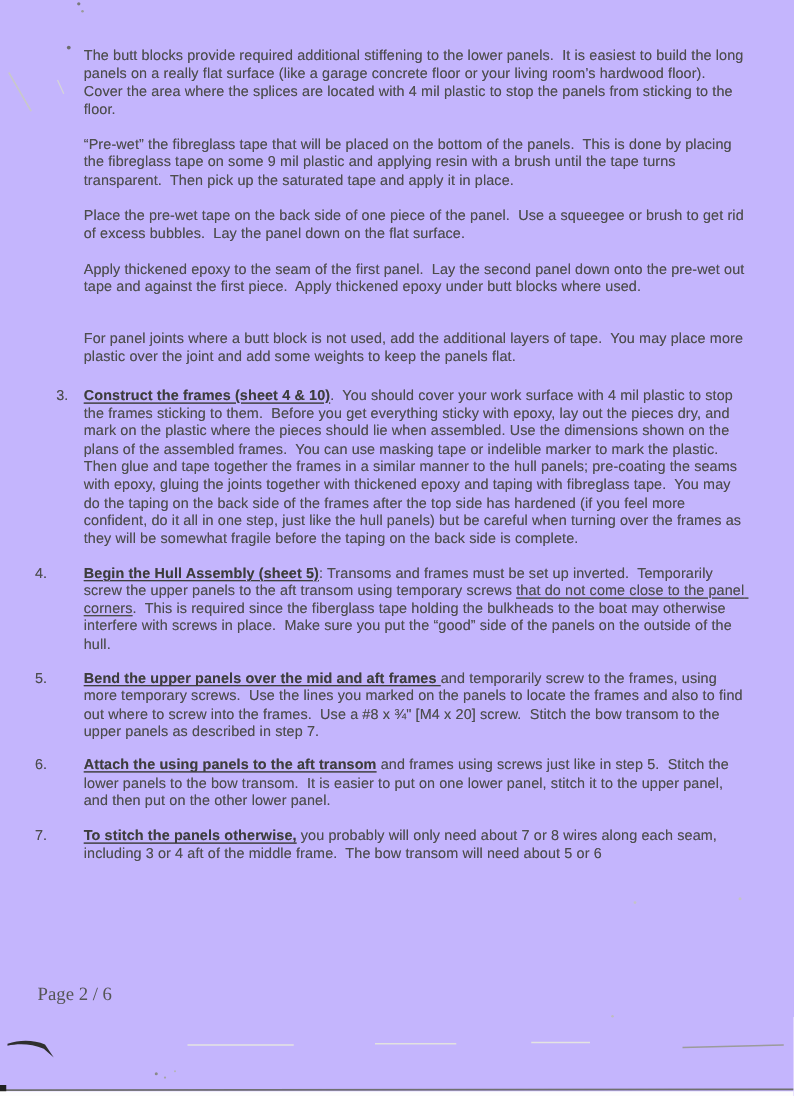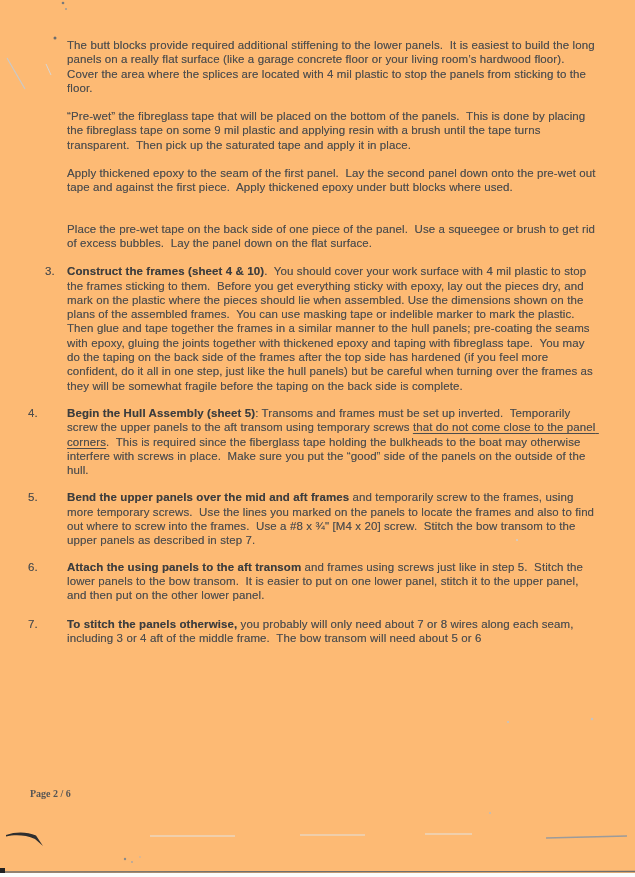--- a/index.html
+++ b/index.html
@@ -1,19 +1,19 @@
 <!DOCTYPE html>
 <html><head>
 <meta charset="utf-8">
 <style>
   html,body{margin:0;padding:0;background:#ffffff;}
   .page{
     position:relative;
     width:635px;height:877px;
-    background:#fdba74;
+    background:#c4b5fd;
     overflow:hidden;
     font-family:"Liberation Sans","DejaVu Sans",sans-serif;
     color:#4d4d4d;
   }
   .content{
     position:absolute;
     left:67px;top:38px;width:533px;
     font-size:11.5px;
     line-height:14.3px;
     letter-spacing:0.1px;
@@ -25,56 +25,57 @@
   .item .body, .item .heading, .item .seg{white-space:pre-wrap;}
   .item .num{
     position:absolute;top:0;
     white-space:nowrap;
   }
   .item.near .num{left:-22px;}
   .item.far .num{left:-39px;}
   .heading{
     font-weight:bold;
     color:#3d3d3d;
+    text-decoration:underline;
     text-decoration-thickness:1px;
     text-underline-offset:2px;
   }
   .u{
     text-decoration:underline;
     text-decoration-thickness:1px;
     text-underline-offset:2px;
   }
   .footer{
     position:absolute;
     left:30px;top:788px;
     font-family:"Liberation Serif","DejaVu Serif",serif;
-    font-size:10px;
+    font-size:15px;
     color:#555;
-    font-weight:bold;
   }
   .artifacts{
     position:absolute;left:0;top:0;
     pointer-events:none;
   }
   .below-strip{
     position:absolute;left:0;top:873px;width:635px;height:4px;
     background:#fdfdfd;
   }
 </style>
 </head>
 <body>
 
 <div class="page">
 
   <div class="content">
 
     <p class="para">The butt blocks provide required additional stiffening to the lower panels.  It is easiest to build the long panels on a really flat surface (like a garage concrete floor or your living room’s hardwood floor).  Cover the area where the splices are located with 4 mil plastic to stop the panels from sticking to the floor.</p>
     <p class="para">“Pre-wet” the fibreglass tape that will be placed on the bottom of the panels.  This is done by placing the fibreglass tape on some 9 mil plastic and applying resin with a brush until the tape turns transparent.  Then pick up the saturated tape and apply it in place.</p>
+    <p class="para">Place the pre-wet tape on the back side of one piece of the panel.  Use a squeegee or brush to get rid of excess bubbles.  Lay the panel down on the flat surface.</p>
     <p class="para gap-lg">Apply thickened epoxy to the seam of the first panel.  Lay the second panel down onto the pre-wet out tape and against the first piece.  Apply thickened epoxy under butt blocks where used.</p>
-    <p class="para">Place the pre-wet tape on the back side of one piece of the panel.  Use a squeegee or brush to get rid of excess bubbles.  Lay the panel down on the flat surface.</p>
+    <p class="para" style="margin-bottom:17px;">For panel joints where a butt block is not used, add the additional layers of tape.  You may place more plastic over the joint and add some weights to keep the panels flat.</p>
 
     <div class="item near">
       <span class="num">3.</span><span class="heading">Construct the frames (sheet 4 &amp; 10)</span><span class="body">.  You should cover your work surface with 4 mil plastic to stop the frames sticking to them.  Before you get everything sticky with epoxy, lay out the pieces dry, and mark on the plastic where the pieces should lie when assembled. Use the dimensions shown on the plans of the assembled frames.  You can use masking tape or indelible marker to mark the plastic.  Then glue and tape together the frames in a similar manner to the hull panels; pre-coating the seams with epoxy, gluing the joints together with thickened epoxy and taping with fibreglass tape.  You may do the taping on the back side of the frames after the top side has hardened (if you feel more confident, do it all in one step, just like the hull panels) but be careful when turning over the frames as they will be somewhat fragile before the taping on the back side is complete.</span>
     </div>
 
     <div class="item far">
       <span class="num">4.</span><span class="heading">Begin the Hull Assembly (sheet 5)</span><span class="seg">: Transoms and frames must be set up inverted.  Temporarily screw the upper panels to the aft transom using temporary screws </span><span class="seg u">that do not come close to the panel corners</span><span class="seg">.  This is required since the fiberglass tape holding the bulkheads to the boat may otherwise interfere with screws in place.  Make sure you put the “good” side of the panels on the outside of the hull.</span>
     </div>
 
     <div class="item far" style="margin-bottom:12px;">

